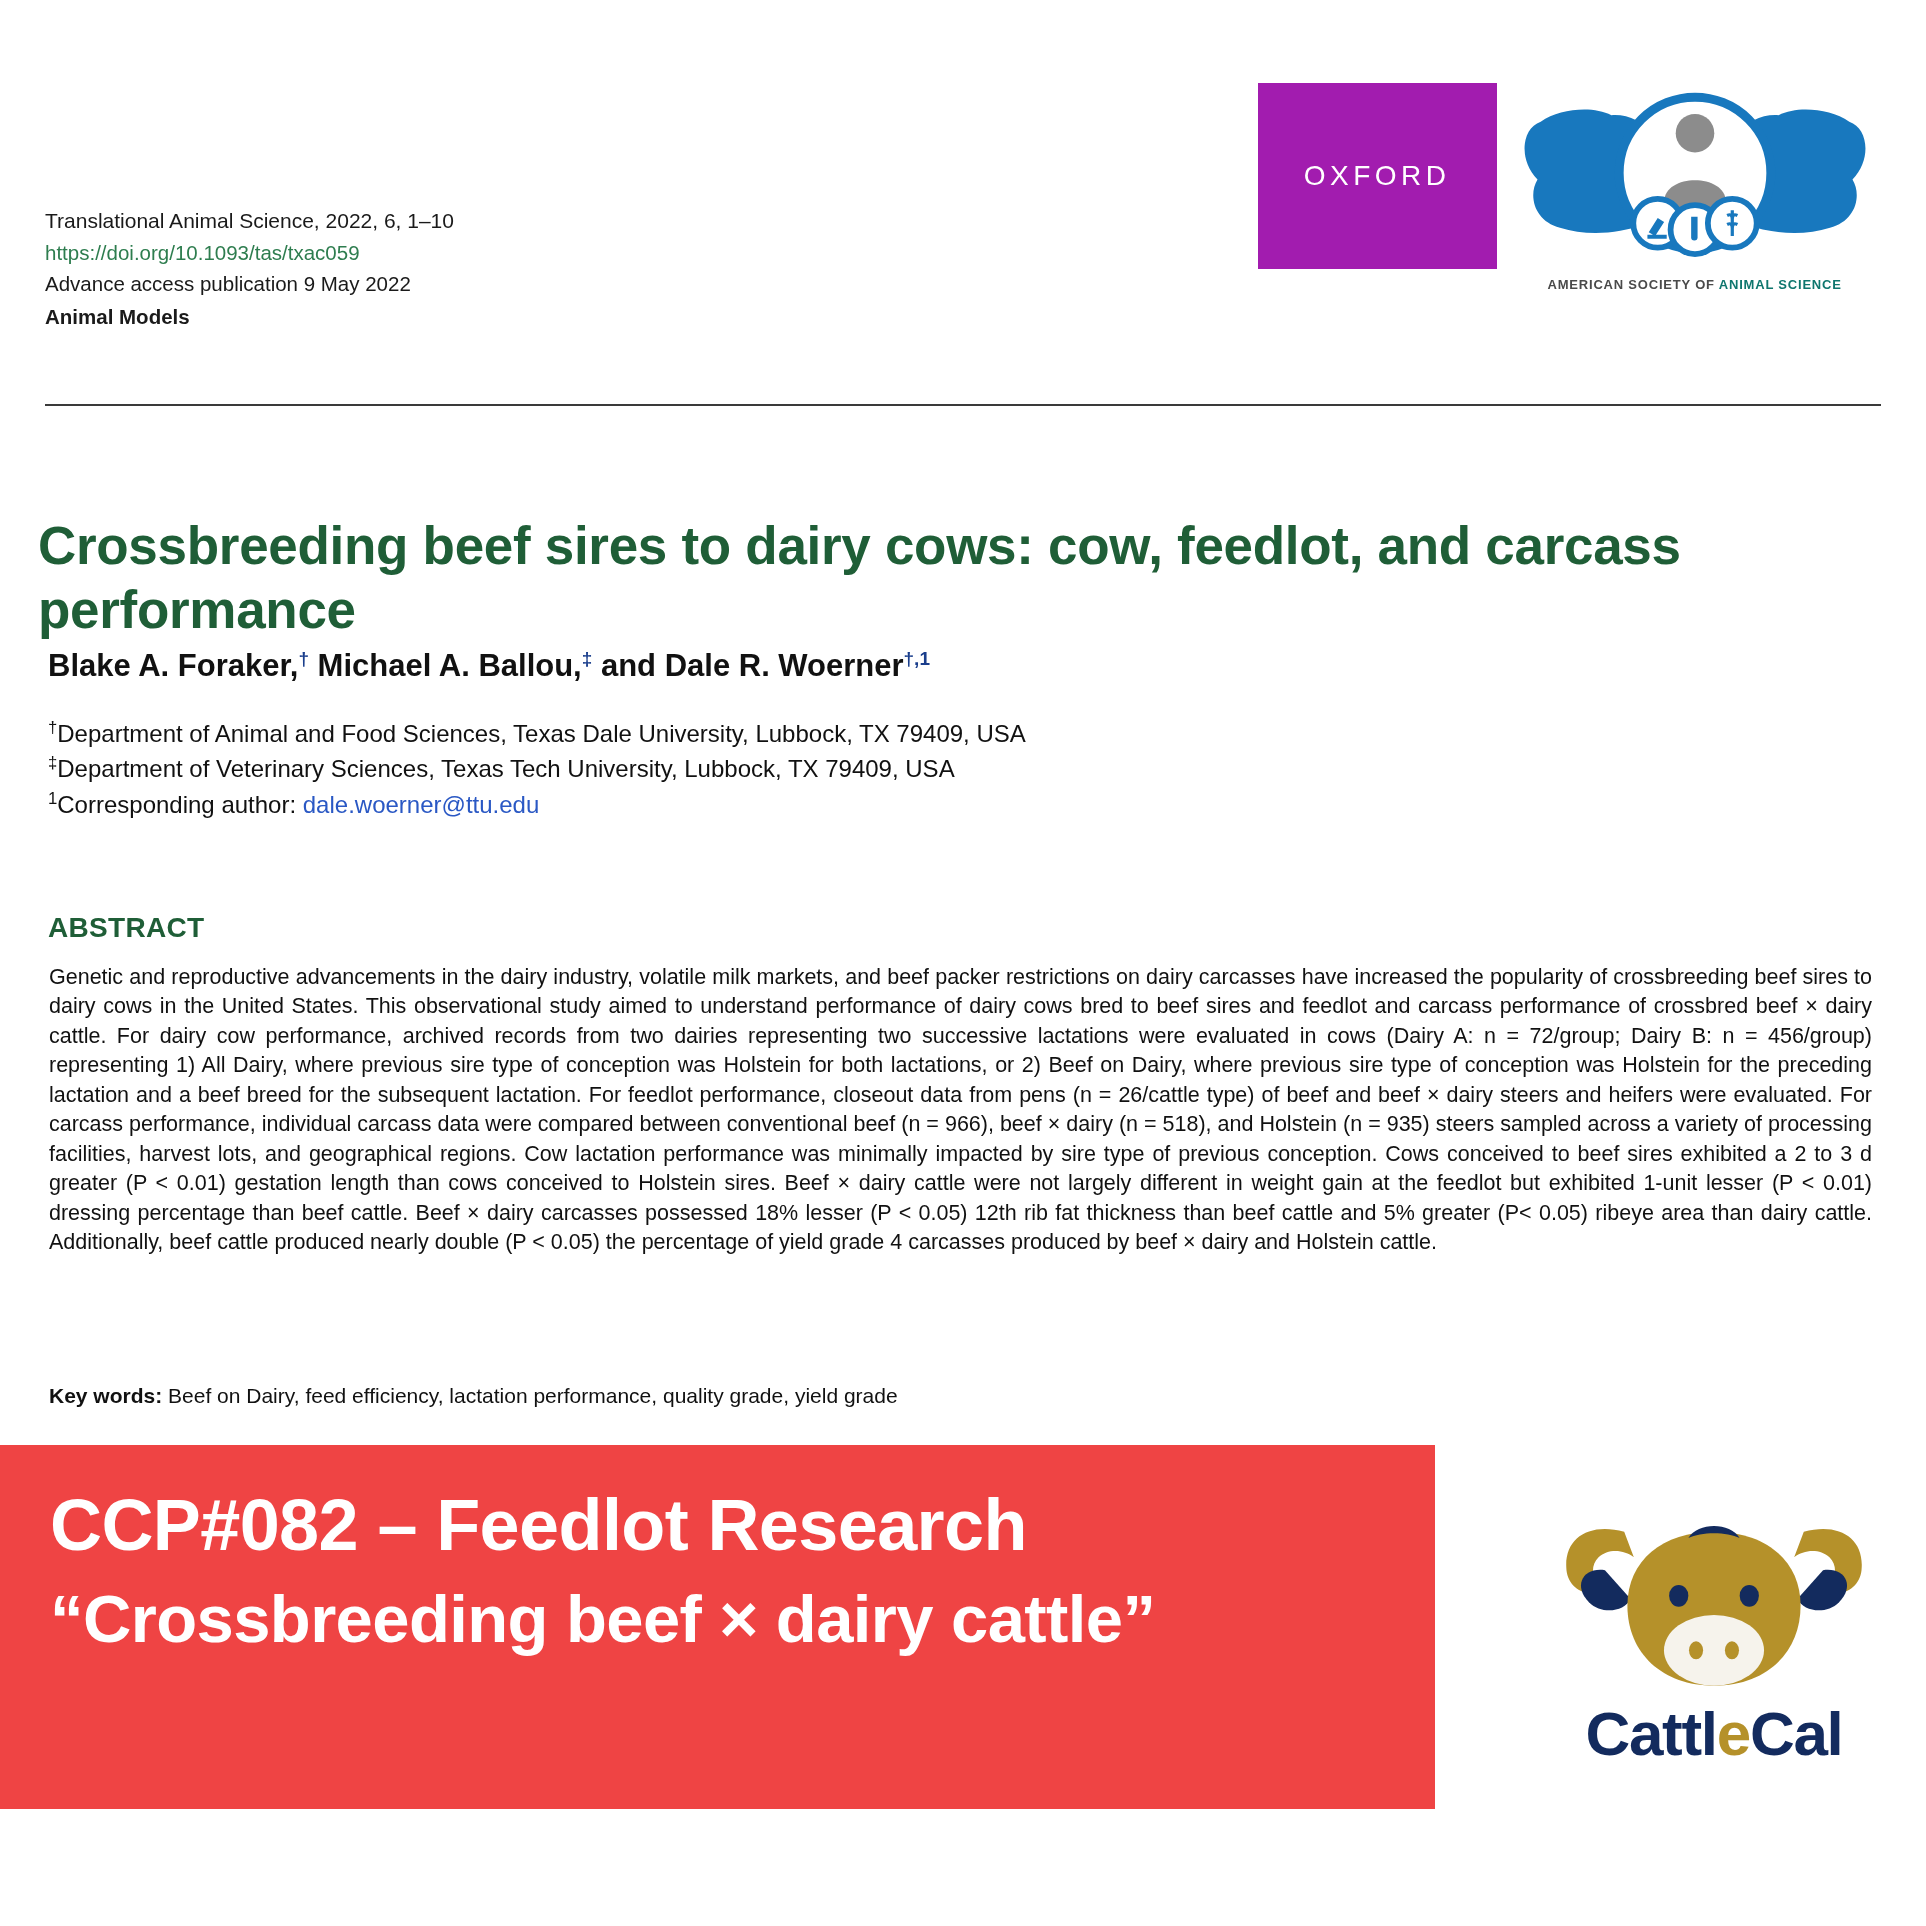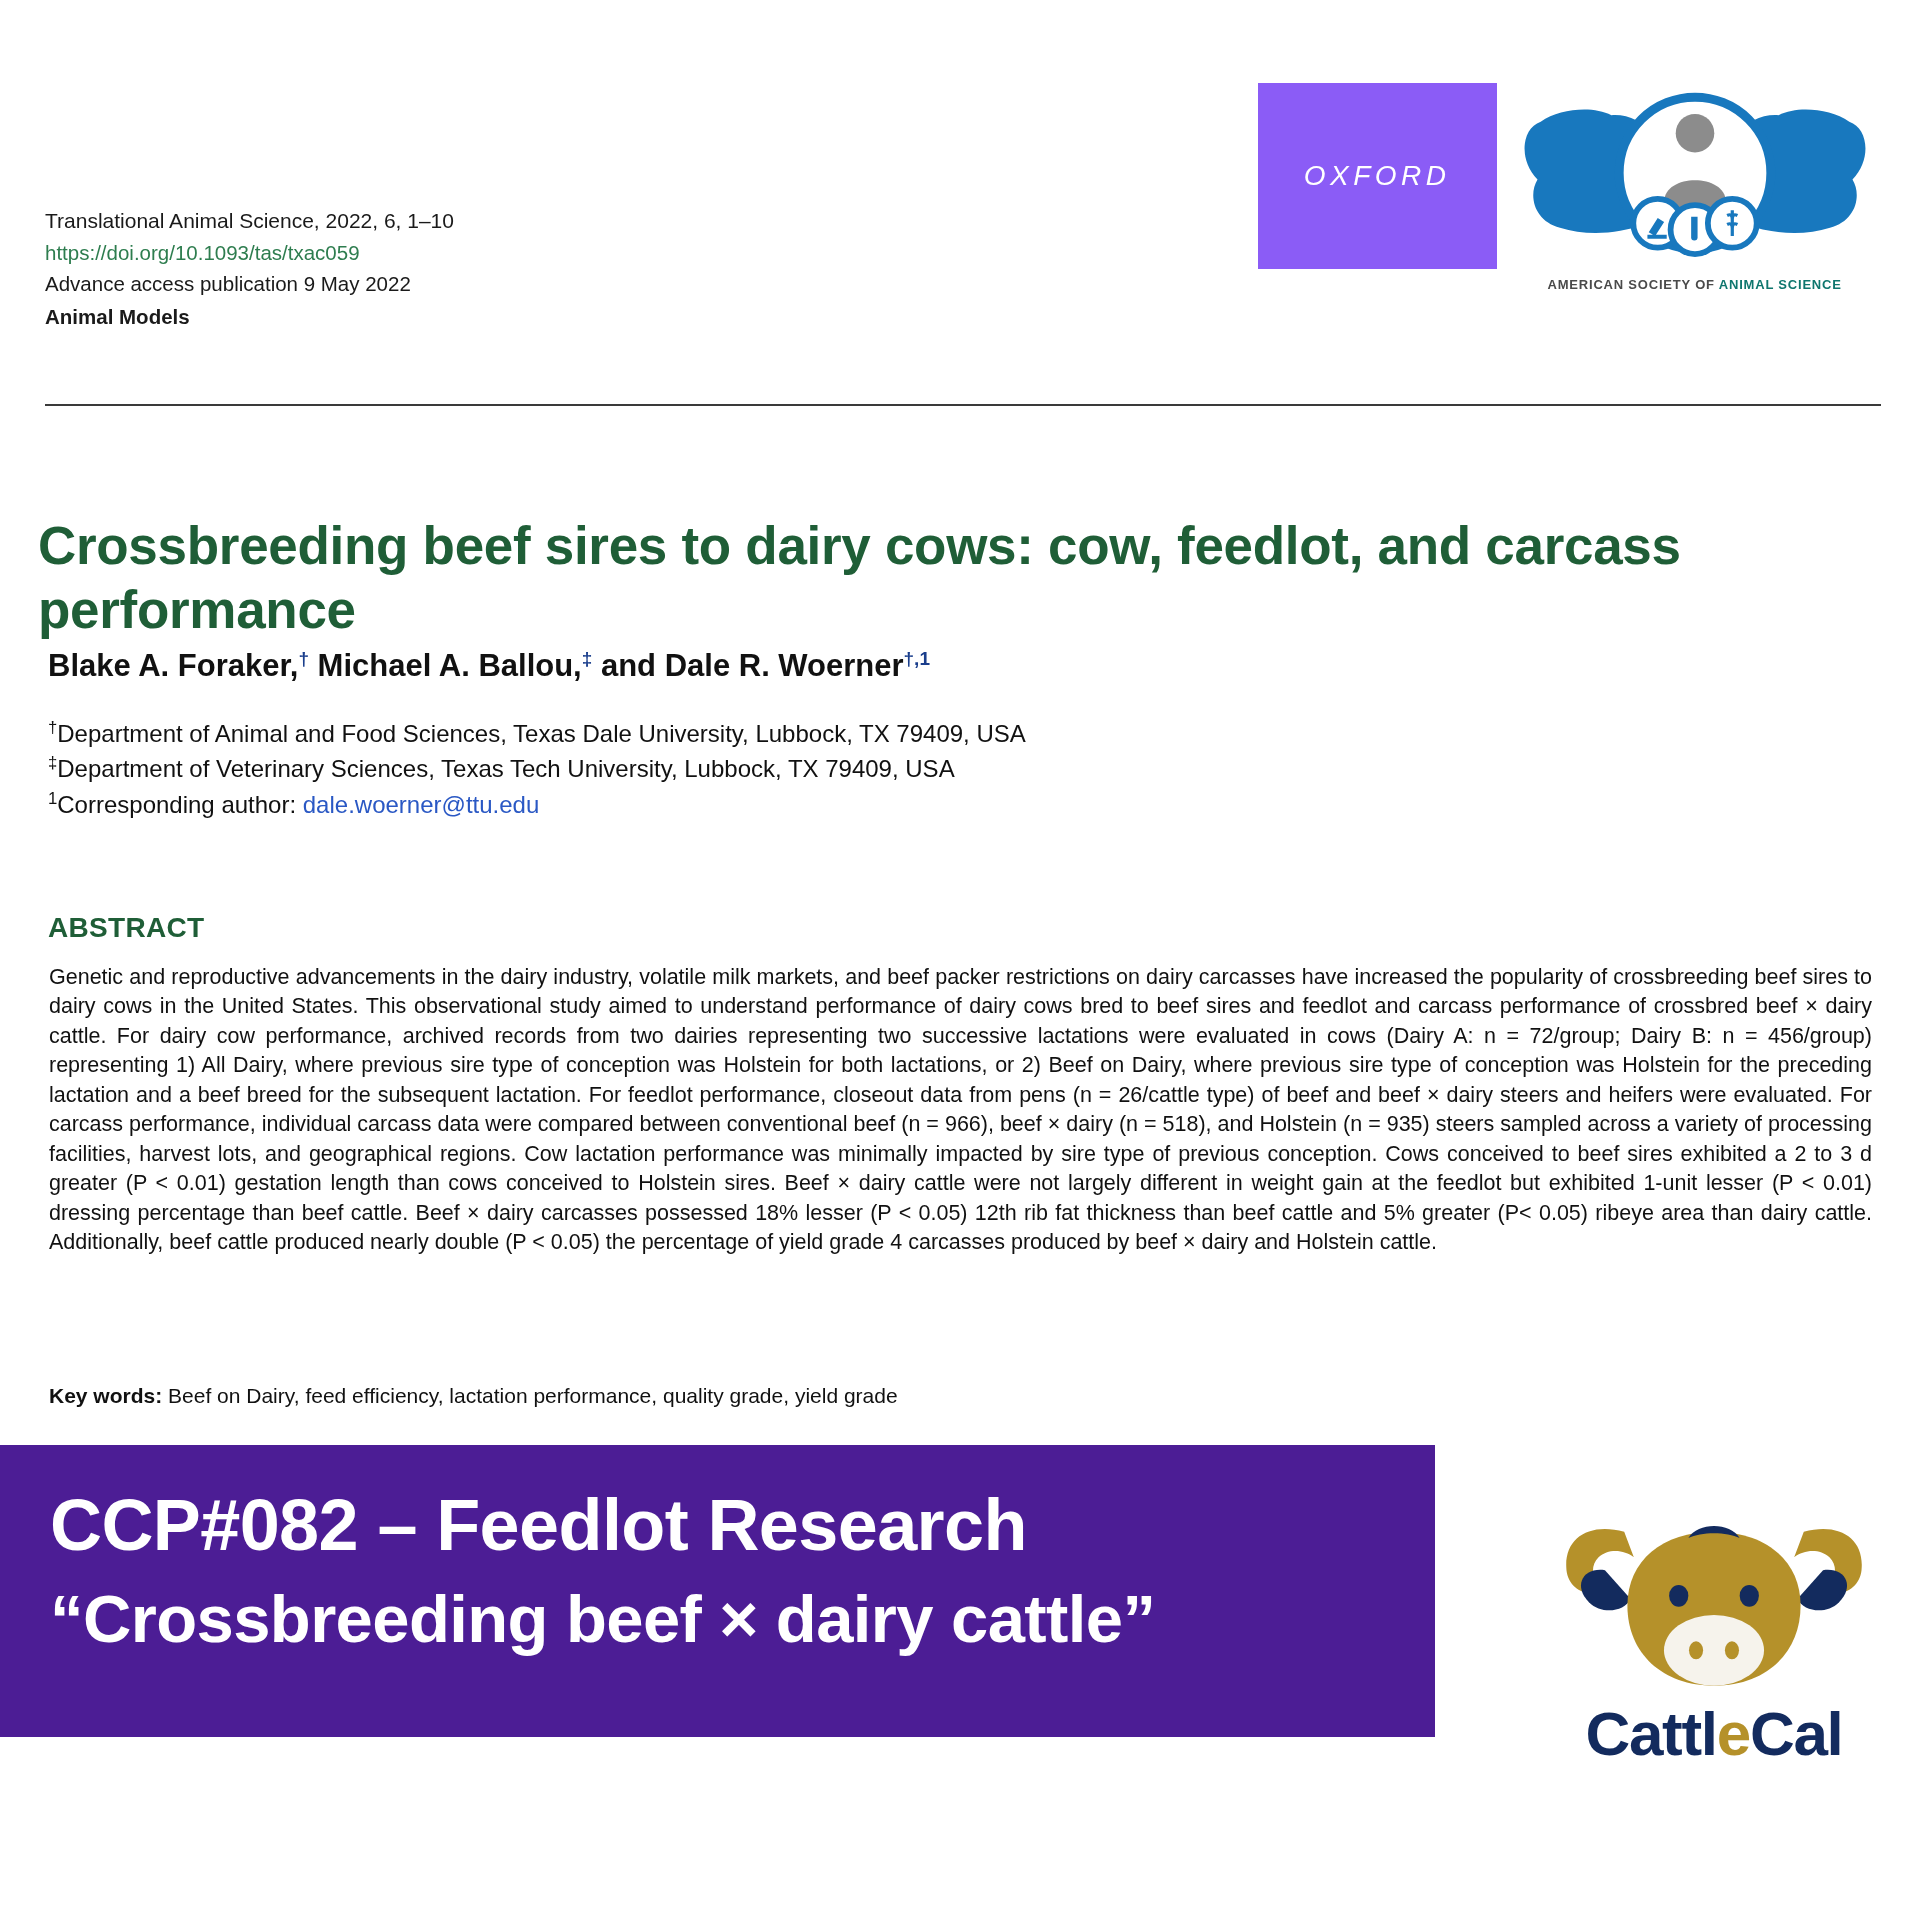--- a/index.html
+++ b/index.html
@@ -54,29 +54,28 @@
   .logos {
     display: flex;
     align-items: flex-start;
     gap: 18px;
     margin-top: -122px;
     margin-right: 6.4px;
   }
   .oxford-logo {
     width: 239px;
     height: 186px;
-    background: #8b5cf6;
+    background: #a21caf;
     color: #ffffff;
     display: flex;
     align-items: center;
     justify-content: center;
     font-size: 28px;
     letter-spacing: 4.5px;
     font-weight: 500;
-    font-style: italic;
   }
   .asas-logo {
     width: 360px;
     height: 212px;
     position: relative;
   }
   .asas-caption {
     position: absolute;
     bottom: 2.6px;
     left: 0;
@@ -161,22 +160,22 @@
     color: #111111;
   }
   .keywords b { font-weight: bold; }
 
   
   .banner {
     position: absolute;
     left: 0;
     top: 1445px;
     width: 1435px;
-    height: 292px;
-    background: #4c1d95;
+    height: 364px;
+    background: #ef4444;
     color: #ffffff;
     padding: 0;
   }
   .banner-line1 {
     position: absolute;
     left: 50px;
     top: 39px;
     font-size: 72px;
     font-weight: bold;
     letter-spacing: -0.6px;

